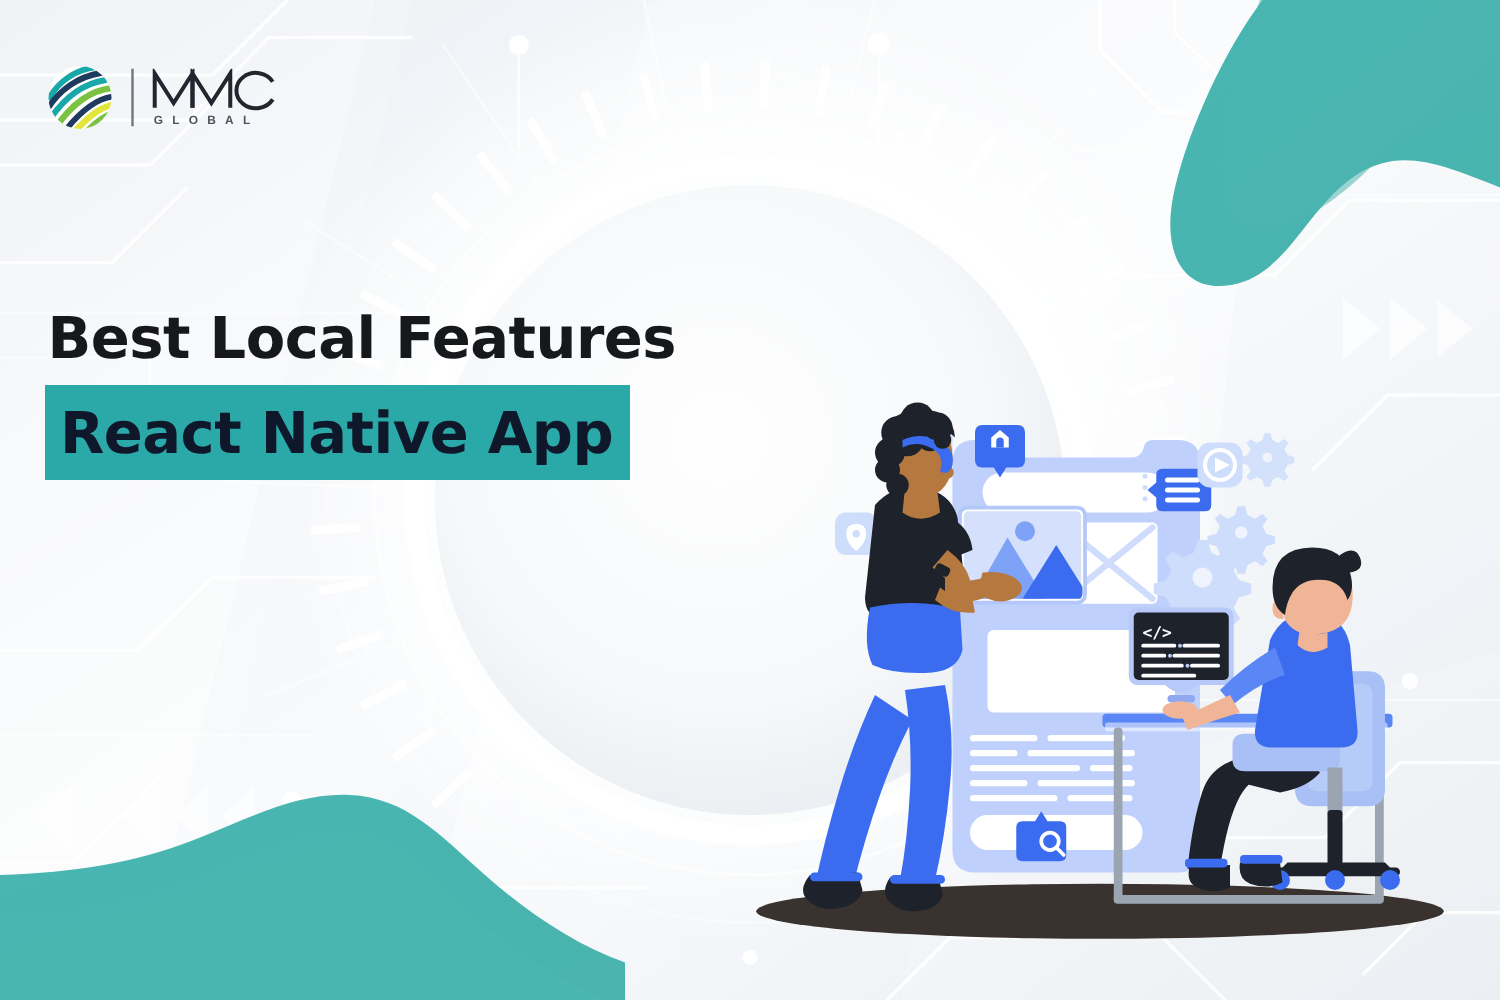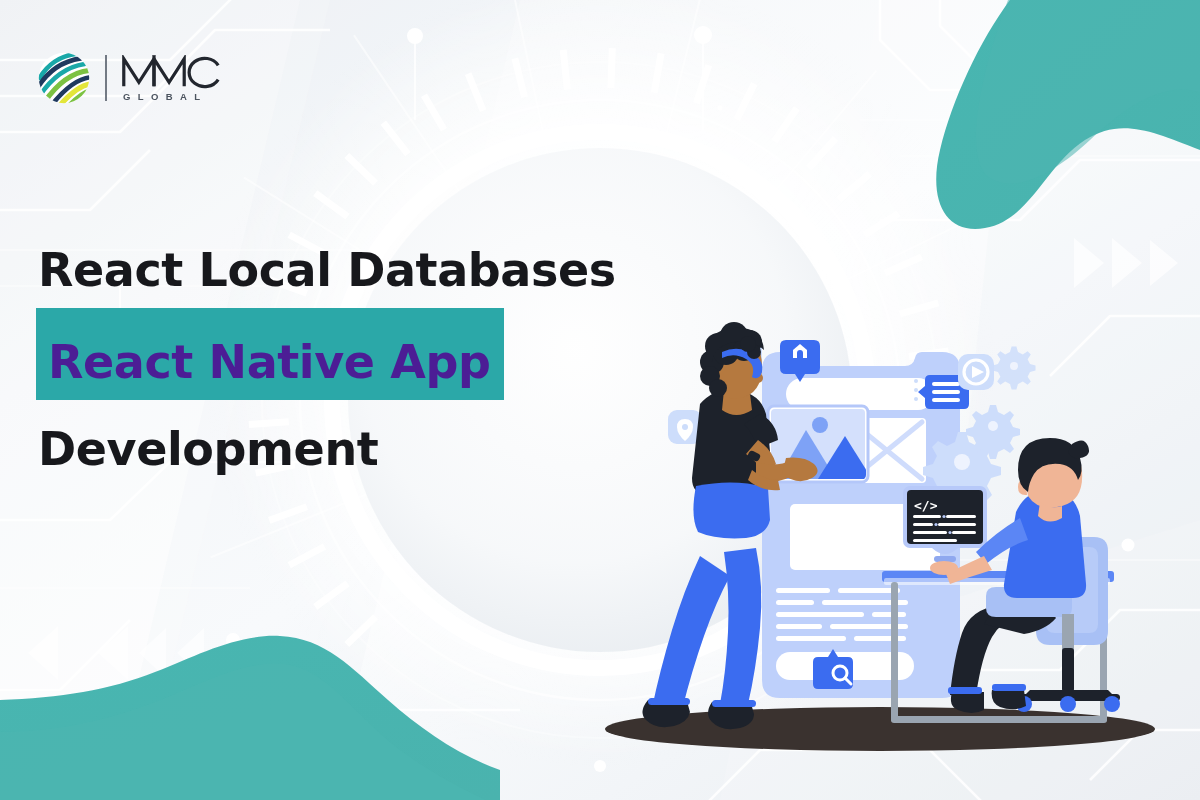--- a/index.html
+++ b/index.html
@@ -43,22 +43,22 @@
     line-height: 76px;
     font-weight: 700;
     color: #17181c;
     letter-spacing: -0.4px;
     white-space: nowrap;
     font-family: "DejaVu Sans", sans-serif;
   }
   .hl-line.highlight {
     display: inline-block;
     background: #2ba8a8;
-    color: #4c1d95;
-    padding: 16px 14px 0 12px;
+    color: #0f172a;
+    padding: 0 14px 0 12px;
     margin-left: -2px;
   }
   .hl-wrap-hi { line-height: 76px; }
 </style>
 </head>
 <body>
 
 <div id="banner">
 
   <svg class="layer" viewBox="0 0 1200 800" xmlns="http://www.w3.org/2000/svg">
@@ -257,25 +257,24 @@
           <polyline points="4,33 4,4 20,29 36,4 36,33"></polyline>
           <polyline points="36,33 36,4 52,29 68,4 68,33"></polyline>
           <path d="M104,11 A16.5,15 0 1 0 104,26" stroke-linecap="butt"></path>
         </g>
       </svg>
       <div id="logo-global">GLOBAL</div>
     </div>
   </div>
 
   <div id="headline">
-    <div class="hl-line">React Local Databases</div>
+    <div class="hl-line">Best Local Features</div>
     <div class="hl-wrap-hi">
       <span class="hl-line highlight">React Native App</span>
     </div>
-    <div class="hl-line">Development</div>
   </div>
 
   <svg class="layer" viewBox="0 0 1200 800" xmlns="http://www.w3.org/2000/svg">
     <defs>
       <clipPath id="imgCardClip">
           <rect x="768" y="408" width="98" height="72" rx="5"></rect>
         </clipPath>
     </defs>
 
     <ellipse cx="880" cy="729" rx="275" ry="22" fill="#3a322f"></ellipse>

